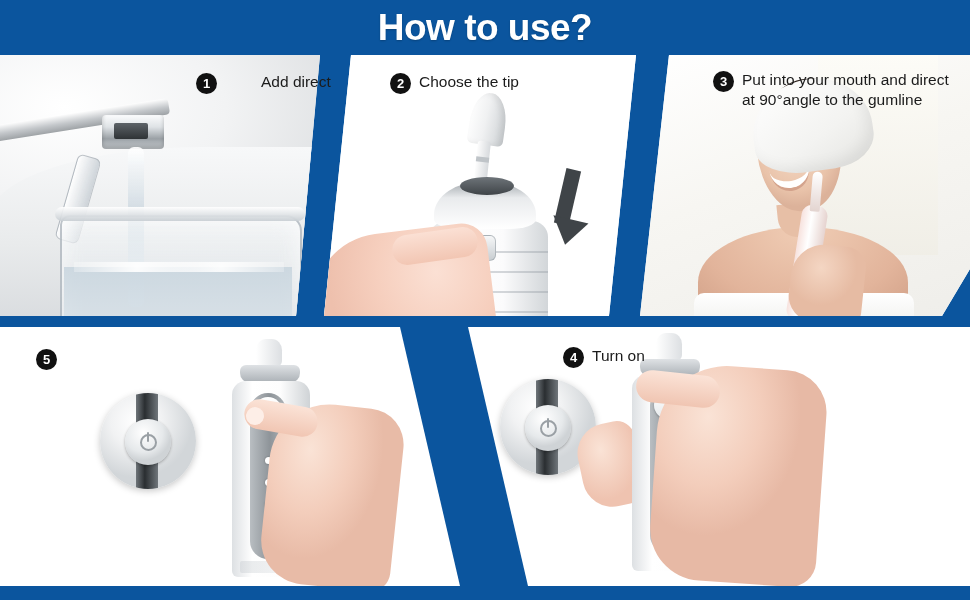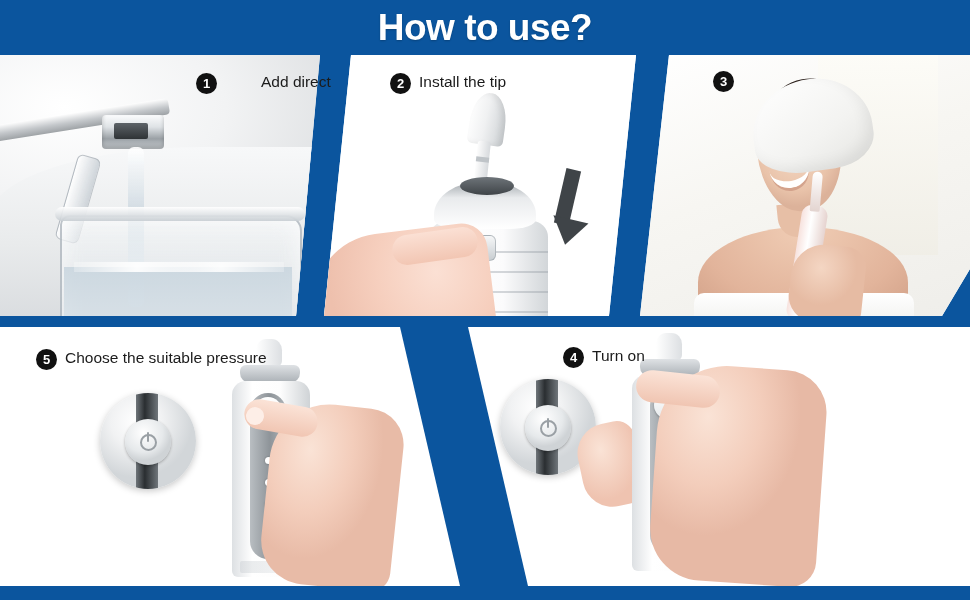--- a/index.html
+++ b/index.html
@@ -348,30 +348,31 @@
 
   <div class="bottom-bar"></div>
 
   <div class="cap cap1">
     <span class="badge">1</span>
     <span class="cap-txt">Add direct</span>
   </div>
 
   <div class="cap cap2">
     <span class="badge">2</span>
-    <span class="cap-txt">Install the tip</span>
+    <span class="cap-txt">Choose the tip</span>
   </div>
 
   <div class="cap cap3">
     <span class="badge">3</span>
+    <span class="cap-txt">Put into your mouth and direct
+at 90°angle to the gumline</span>
   </div>
 
   <div class="cap cap5">
     <span class="badge">5</span>
-    <span class="cap-txt">Choose the suitable pressure</span>
   </div>
 
   <div class="cap cap4">
     <span class="badge">4</span>
     <span class="cap-txt">Turn on</span>
   </div>
 
 </div>
 
 </body></html>

